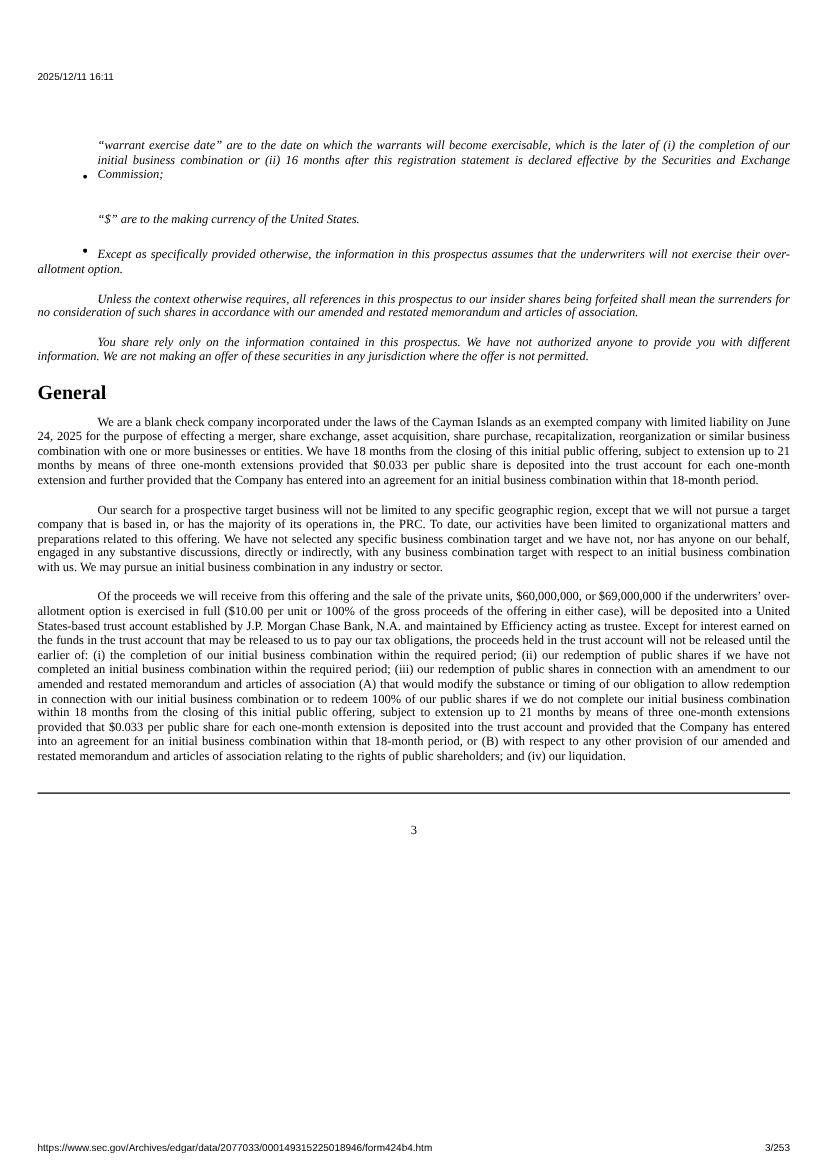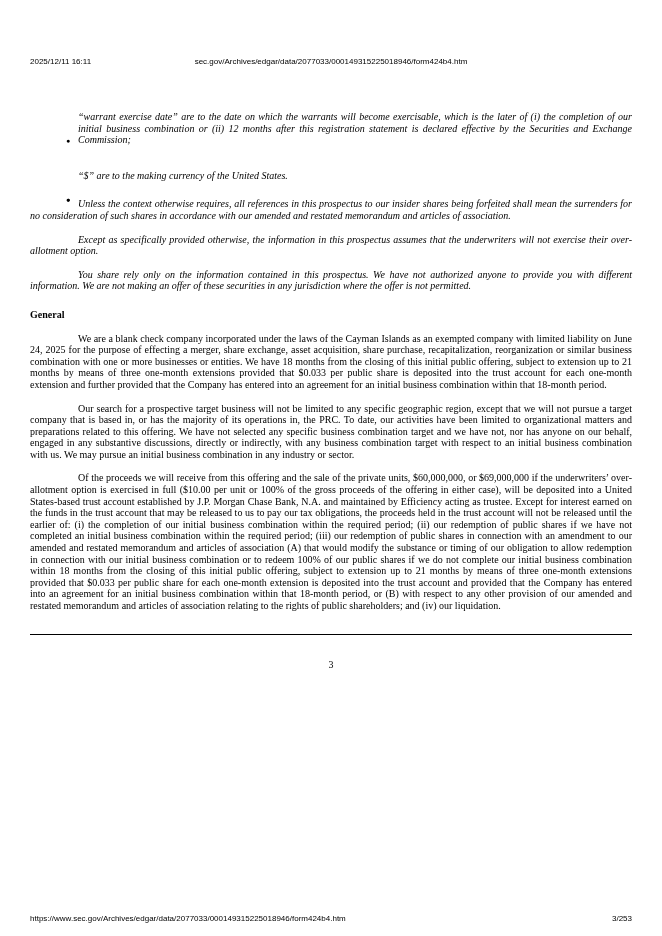--- a/index.html
+++ b/index.html
@@ -53,57 +53,56 @@
     font-size: 7px;
     font-style: normal;
   }
   .doc p {
     margin: 0 0 12px 0;
     text-indent: 48px;
     text-align: justify;
   }
   p.note { font-style: italic; }
   .section-heading {
-    font-size: 10px;
+    font-size: 16px;
     font-weight: bold;
     margin: 17px 0 12px 0;
     text-align: left;
   }
   .page-rule {
     border: 0;
     border-top: 1px solid #000;
     margin: 22px 0 3px 0;
   }
   .page-number { text-align: center; }
 </style>
 </head>
 <body>
 
 <header class="print-header">
   <span class="ph-left">2025/12/11 16:11</span>
-  <span class="ph-center">sec.gov/Archives/edgar/data/2077033/000149315225018946/form424b4.htm</span>
 </header>
 
 <main class="doc">
   <ul class="bullets">
     <li>
       <span class="marker">●</span>
-      <span class="li-text">“warrant exercise date” are to the date on which the warrants will become exercisable, which is the later of (i) the completion of our initial business combination or (ii) 12 months after this registration statement is declared effective by the Securities and Exchange Commission;</span>
+      <span class="li-text">“warrant exercise date” are to the date on which the warrants will become exercisable, which is the later of (i) the completion of our initial business combination or (ii) 16 months after this registration statement is declared effective by the Securities and Exchange Commission;</span>
     </li>
     <li>
       <span class="marker">●</span>
     </li>
     <li>
       <span class="marker">●</span>
       <span class="li-text">“$” are to the making currency of the United States.</span>
     </li>
   </ul>
 
+  <p class="note">Except as specifically provided otherwise, the information in this prospectus assumes that the underwriters will not exercise their over-allotment option.</p>
   <p class="note">Unless the context otherwise requires, all references in this prospectus to our insider shares being forfeited shall mean the surrenders for no consideration of such shares in accordance with our amended and restated memorandum and articles of association.</p>
-  <p class="note">Except as specifically provided otherwise, the information in this prospectus assumes that the underwriters will not exercise their over-allotment option.</p>
   <p class="note">You share rely only on the information contained in this prospectus. We have not authorized anyone to provide you with different information. We are not making an offer of these securities in any jurisdiction where the offer is not permitted.</p>
 
   <h3 class="section-heading">General</h3>
 
   <p>We are a blank check company incorporated under the laws of the Cayman Islands as an exempted company with limited liability on June 24, 2025 for the purpose of effecting a merger, share exchange, asset acquisition, share purchase, recapitalization, reorganization or similar business combination with one or more businesses or entities. We have 18 months from the closing of this initial public offering, subject to extension up to 21 months by means of three one-month extensions provided that $0.033 per public share is deposited into the trust account for each one-month extension and further provided that the Company has entered into an agreement for an initial business combination within that 18-month period.</p>
   <p>Our search for a prospective target business will not be limited to any specific geographic region, except that we will not pursue a target company that is based in, or has the majority of its operations in, the PRC. To date, our activities have been limited to organizational matters and preparations related to this offering. We have not selected any specific business combination target and we have not, nor has anyone on our behalf, engaged in any substantive discussions, directly or indirectly, with any business combination target with respect to an initial business combination with us. We may pursue an initial business combination in any industry or sector.</p>
   <p>Of the proceeds we will receive from this offering and the sale of the private units, $60,000,000, or $69,000,000 if the underwriters’ over-allotment option is exercised in full ($10.00 per unit or 100% of the gross proceeds of the offering in either case), will be deposited into a United States-based trust account established by J.P. Morgan Chase Bank, N.A. and maintained by Efficiency acting as trustee. Except for interest earned on the funds in the trust account that may be released to us to pay our tax obligations, the proceeds held in the trust account will not be released until the earlier of: (i) the completion of our initial business combination within the required period; (ii) our redemption of public shares if we have not completed an initial business combination within the required period; (iii) our redemption of public shares in connection with an amendment to our amended and restated memorandum and articles of association (A) that would modify the substance or timing of our obligation to allow redemption in connection with our initial business combination or to redeem 100% of our public shares if we do not complete our initial business combination within 18 months from the closing of this initial public offering, subject to extension up to 21 months by means of three one-month extensions provided that $0.033 per public share for each one-month extension is deposited into the trust account and provided that the Company has entered into an agreement for an initial business combination within that 18-month period, or (B) with respect to any other provision of our amended and restated memorandum and articles of association relating to the rights of public shareholders; and (iv) our liquidation.</p>
 
   <hr class="page-rule">
   <div class="page-number">3</div>

